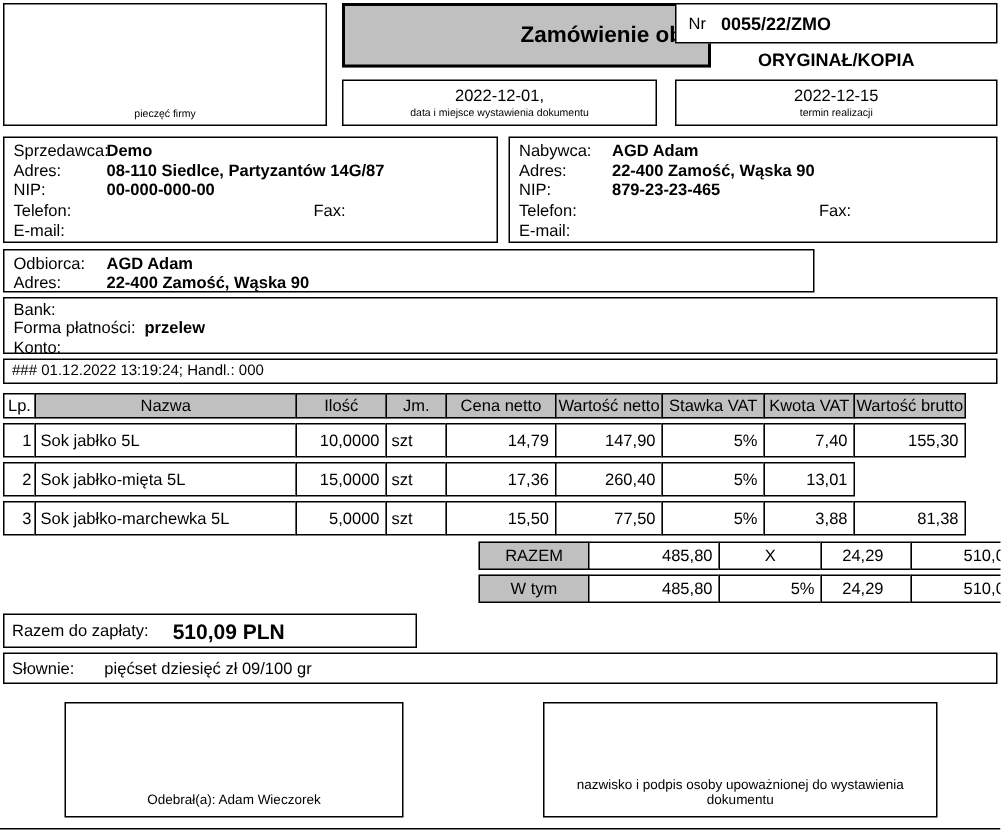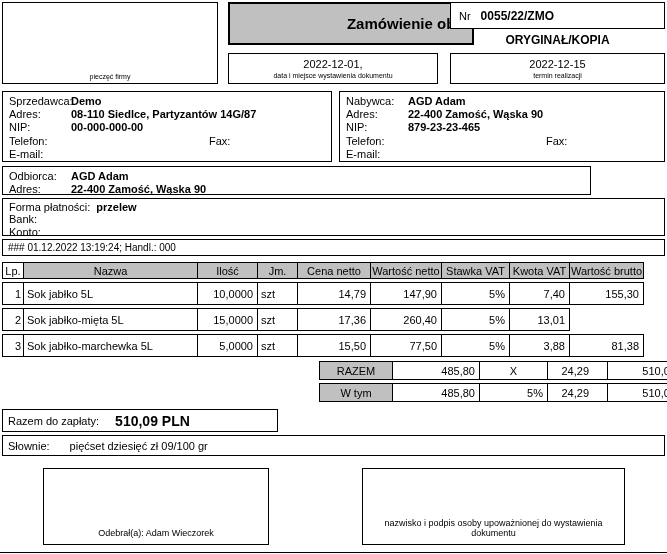--- a/index.html
+++ b/index.html
@@ -23,21 +23,21 @@
   #nr-box .num{font-weight:bold;font-size:12px;margin-left:10px;}
   #copy-label{left:450px;top:33px;width:215px;text-align:center;font-weight:bold;font-size:12px;}
   #term-box{left:450px;top:53px;width:215px;height:31px;text-align:center;padding-top:4px;}
   .date-main{font-size:11px;line-height:13px;}
   .date-cap{font-size:7px;line-height:10px;}
 
   
   .contact{padding:3px 0 0 6px;}
   #seller-box{left:2px;top:91px;width:330px;height:71px;}
   #buyer-box{left:339px;top:91px;width:326px;height:71px;}
-  #recipient-box{left:2px;top:166px;width:589px;height:29px;}
+  #recipient-box{left:2px;top:166px;width:541px;height:29px;}
   .crow{display:flex;line-height:13.2px;white-space:nowrap;}
   .clabel{width:62px;flex:0 0 62px;}
   .fax-gap{margin-left:102px;padding-left:36px;}
 
   
   #payment-box{left:2px;top:198px;width:663px;height:38px;padding:2px 0 0 6px;}
   #payment-box .crow{line-height:12.3px;}
   #payment-box .plabel{margin-right:6px;}
 
   
@@ -161,25 +161,25 @@
     <span class="b">AGD Adam</span>
   </div>
   <div class="crow">
     <span class="clabel">Adres:</span>
     <span class="b">22-400 Zamość, Wąska 90</span>
   </div>
 </div>
 
 <div class="abs box" id="payment-box">
   <div class="crow">
+    <span>Bank:</span>
+  </div>
+  <div class="crow">
     <span class="plabel">Forma płatności:</span>
     <span class="b">przelew</span>
-  </div>
-  <div class="crow">
-    <span>Bank:</span>
   </div>
   <div class="crow">
     <span>Konto:</span>
   </div>
 </div>
 
 <div class="abs box" id="meta-box">
   <span>### 01.12.2022 13:19:24; Handl.: 000</span>
 </div>
 

